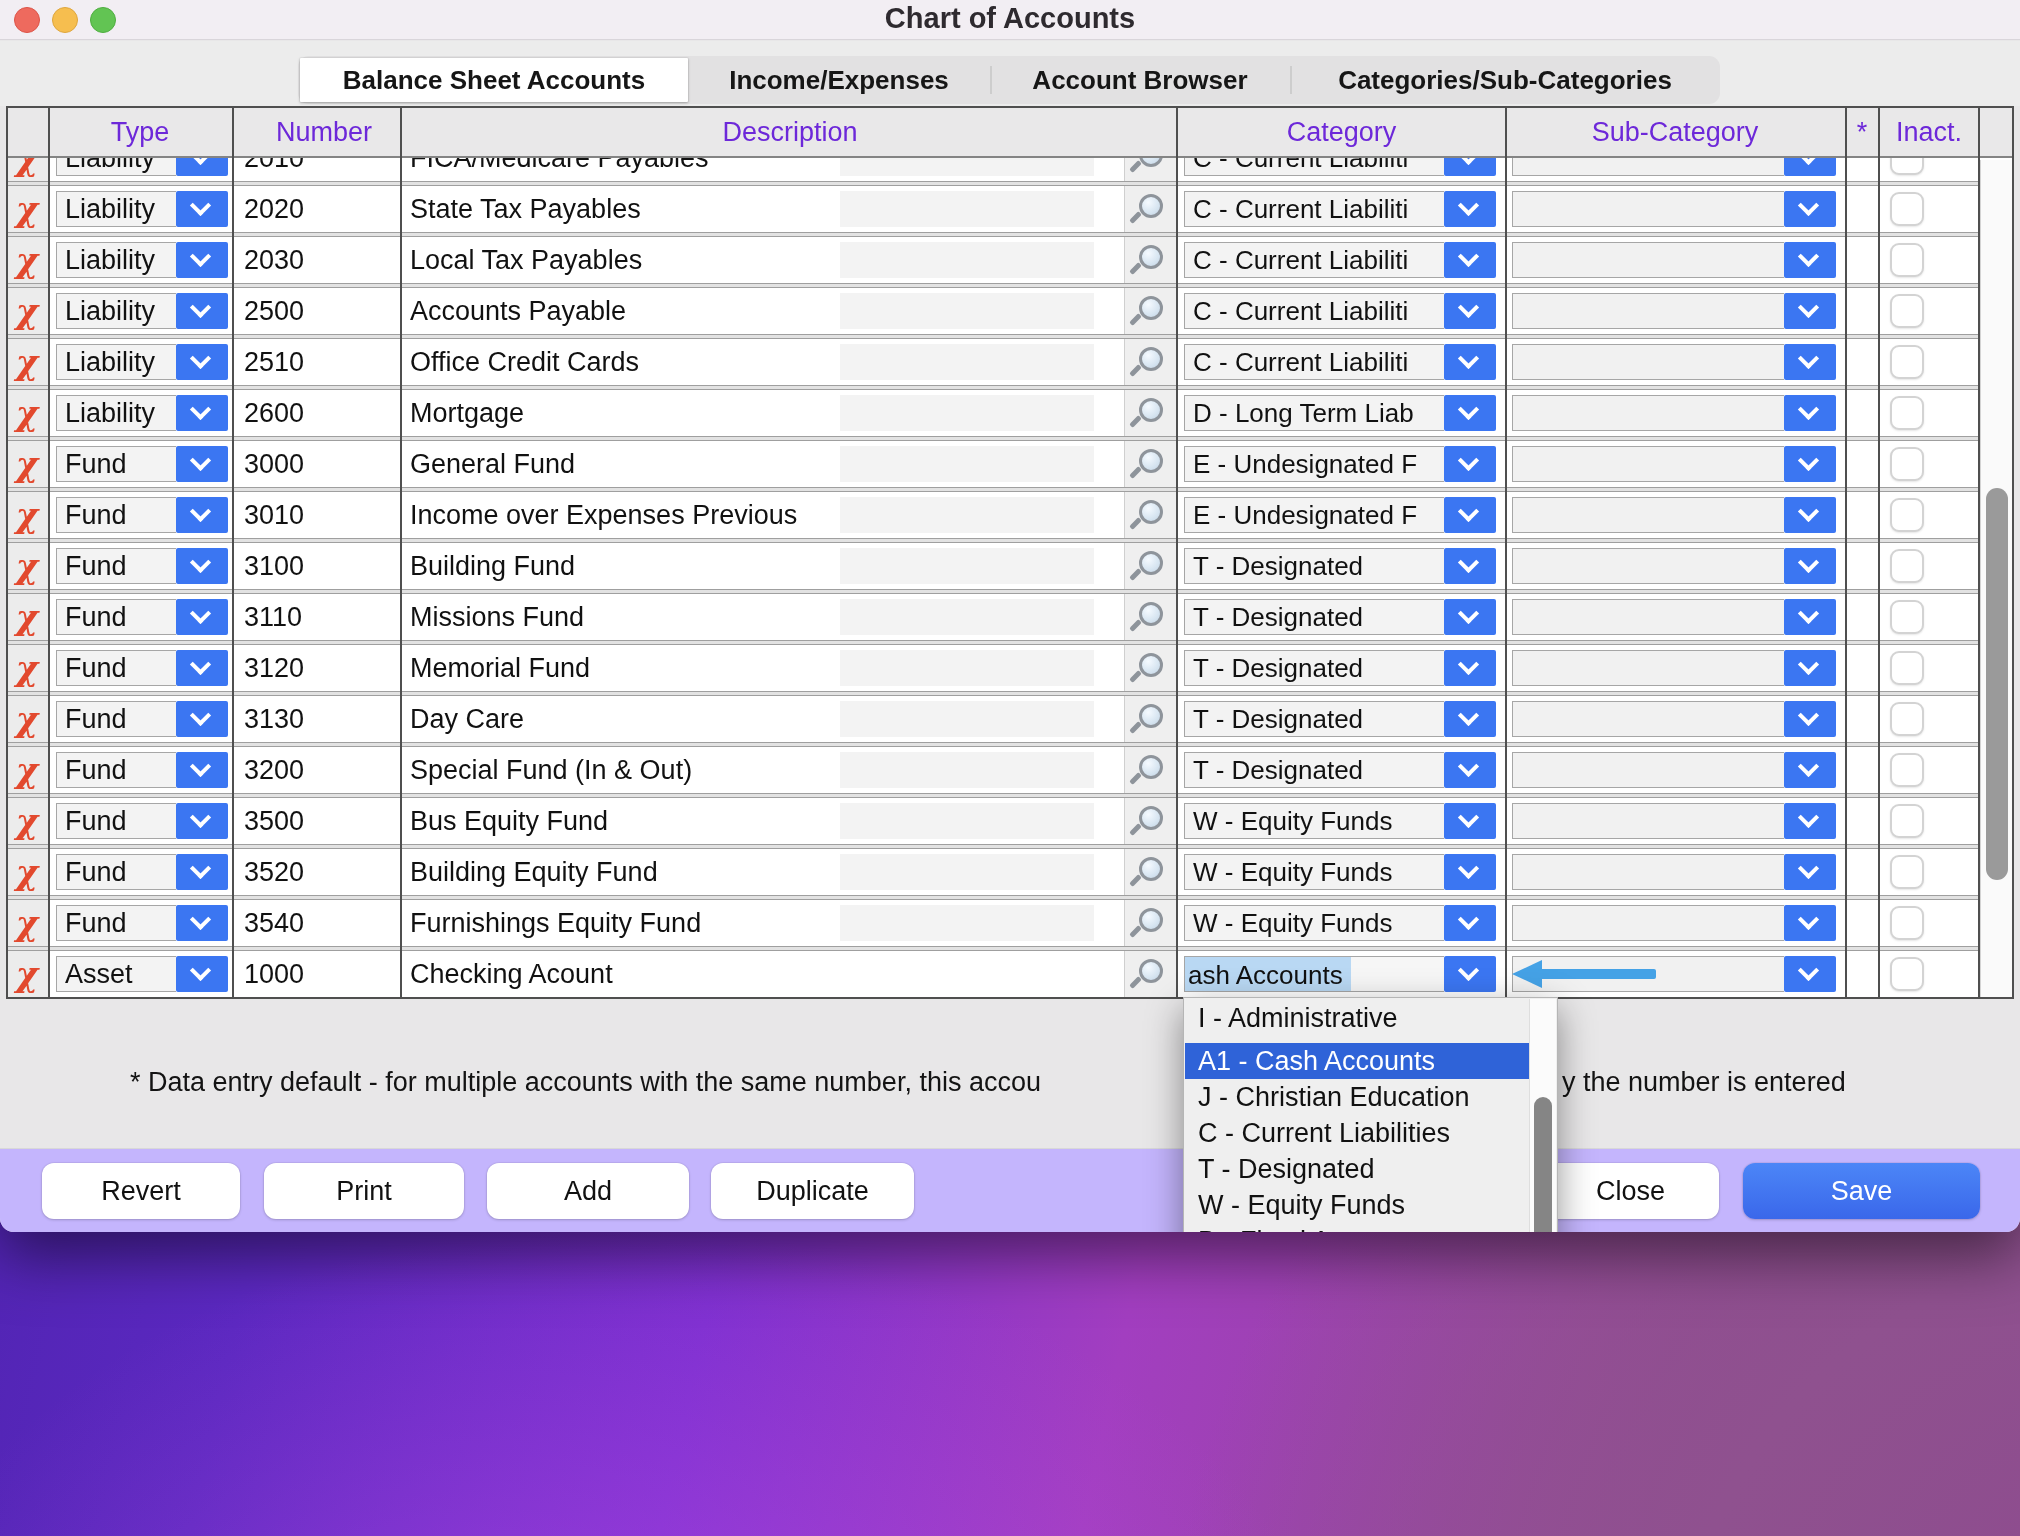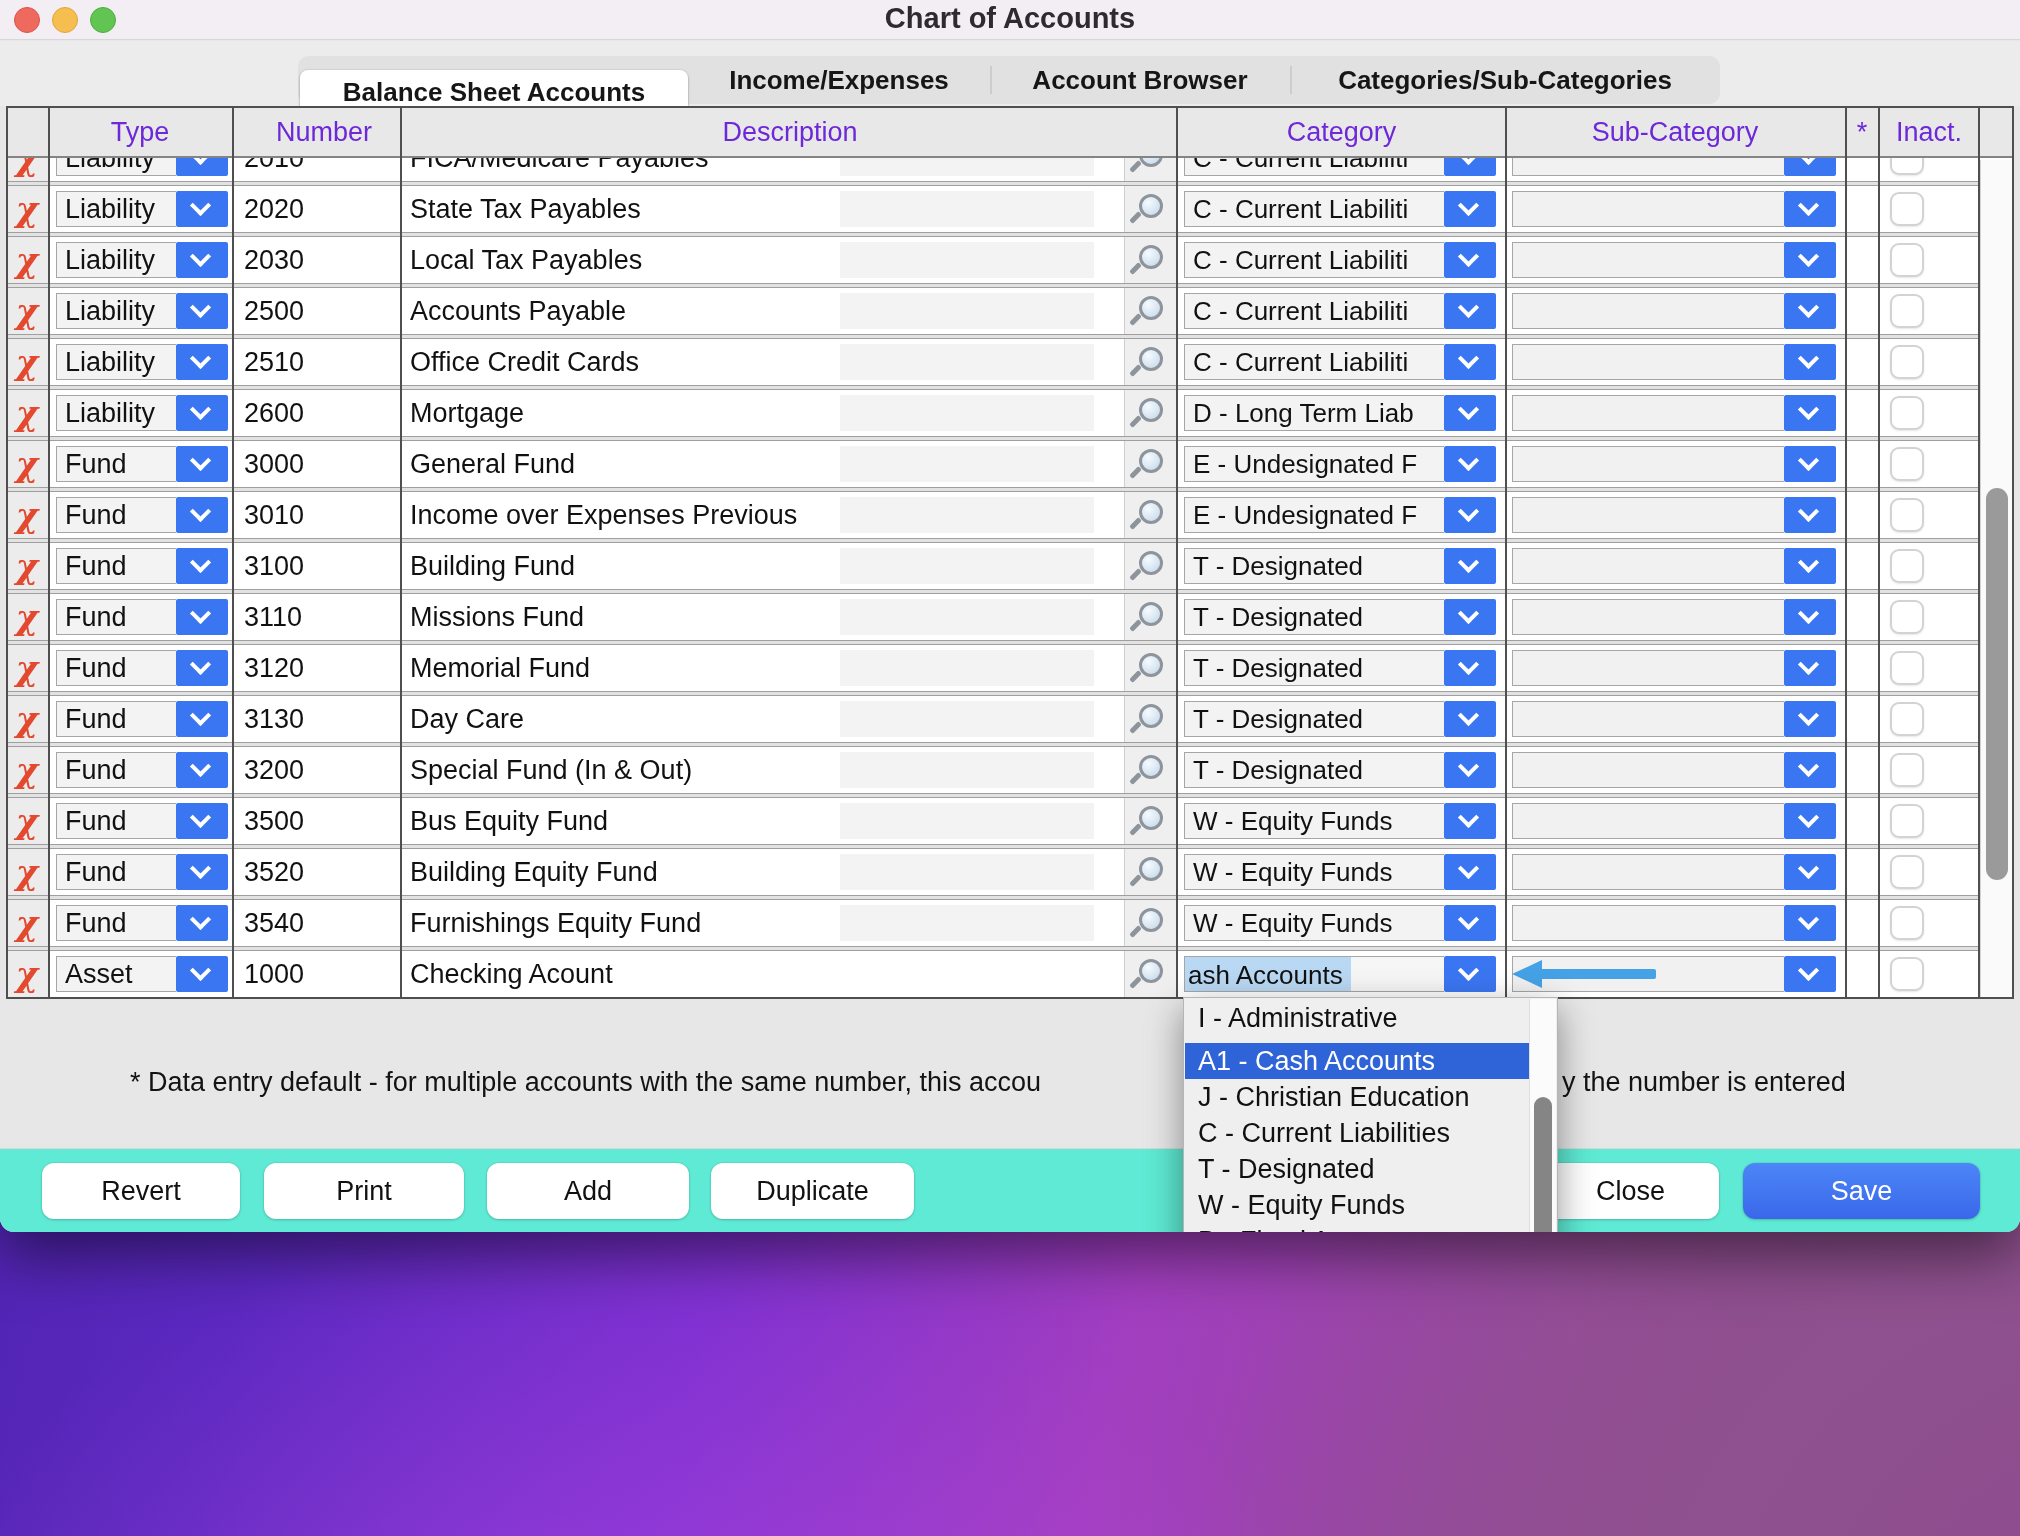--- a/index.html
+++ b/index.html
@@ -21,21 +21,21 @@
   .tl.yellow { left:52px; background:#f6be4f; border:1px solid #dfa63c; }
   .tl.green  { left:90px; background:#62c453; border:1px solid #4eae3f; }
   .title { position:absolute; left:0; top:0; width:100%; height:40px; line-height:36px;
     text-align:center; font-size:29px; font-weight:bold; color:#2e2a2f; }
   
   .tabbar { position:absolute; left:0; top:41px; width:100%; height:65px; background:#ececec; }
   .segctl { position:absolute; left:298px; top:15px; width:1422px; height:48px;
     background:#e2e1e2; border-radius:11px; }
   .seg { position:absolute; top:0; height:48px; line-height:48px; text-align:center;
     font-size:26px; font-weight:600; color:#161616; cursor:default; }
-  .seg.selected { top:14px; height:44px; line-height:44px; background:#ffffff; border-radius:8px;
+  .seg.selected { top:2px; height:44px; line-height:44px; background:#ffffff; border-radius:1px;
     box-shadow:0 1px 3px rgba(0,0,0,.28), 0 0 0 1px rgba(0,0,0,.03); }
   .segsep { position:absolute; top:10px; width:2px; height:28px; background:#cdcdcd; }
   
   .thead { position:absolute; left:6px; top:106px; width:2008px; height:52px;
     background:#e9e8e9; border-bottom:2px solid #848484; z-index:2; }
   .th { position:absolute; top:0; height:52px; line-height:52px; text-align:center;
     font-size:27px; color:#6d28d9; }
   .rows { position:absolute; left:6px; top:158px; width:2008px; height:841px;
     background:#fff; overflow:hidden; z-index:1; }
   .rowwrap.clip { height:28px; overflow:hidden; }
@@ -79,21 +79,21 @@
   
   .vline { position:absolute; top:108px; width:2px; height:889px; background:#4f4f4f; z-index:5; }
   .frame { position:absolute; left:6px; top:106px; width:2008px; height:893px;
     border:2px solid #4f4f4f; z-index:7; pointer-events:none; }
   .vtrack { position:absolute; left:1980px; top:160px; width:32px; height:837px; background:#fafafa;
     border-left:1px solid #d3d3d3; z-index:4; }
   .vthumb { position:absolute; left:1986px; top:488px; width:22px; height:392px;
     background:#9a9a9a; border-radius:11px; z-index:6; }
   
   .note { position:absolute; top:1062px; height:40px; line-height:40px; font-size:27px; color:#131313; white-space:nowrap; }
-  .btnbar { position:absolute; left:0; top:1148px; width:100%; height:84px; background:#5eead4;
+  .btnbar { position:absolute; left:0; top:1148px; width:100%; height:84px; background:#c4b5fd;
     border-top:1px solid #d8d8d8; }
   .btn { position:absolute; top:14px; height:56px; line-height:56px; text-align:center; font-size:27px;
     color:#111; background:#fff; border-radius:12px; box-shadow:0 1px 3px rgba(0,0,0,.18), 0 0 0 1px rgba(0,0,0,.04); }
   .btn.save { background:linear-gradient(#4c86f7,#3a67ea); color:#fff; }
   
   .dropdown { position:absolute; left:1183px; top:997px; width:375px; height:560px;
     background:#efefef; border:1px solid #b5b5b5; box-shadow:0 12px 34px rgba(0,0,0,.42); z-index:20; }
   .dd-items { position:absolute; left:1px; top:2px; right:28px; }
   .dd-item { height:36px; line-height:36px; padding-left:13px; font-size:27px; color:#111; white-space:nowrap; }
   .dd-item.selected { background:#2f63d8; color:#ffffff;margin-top:7px; }

